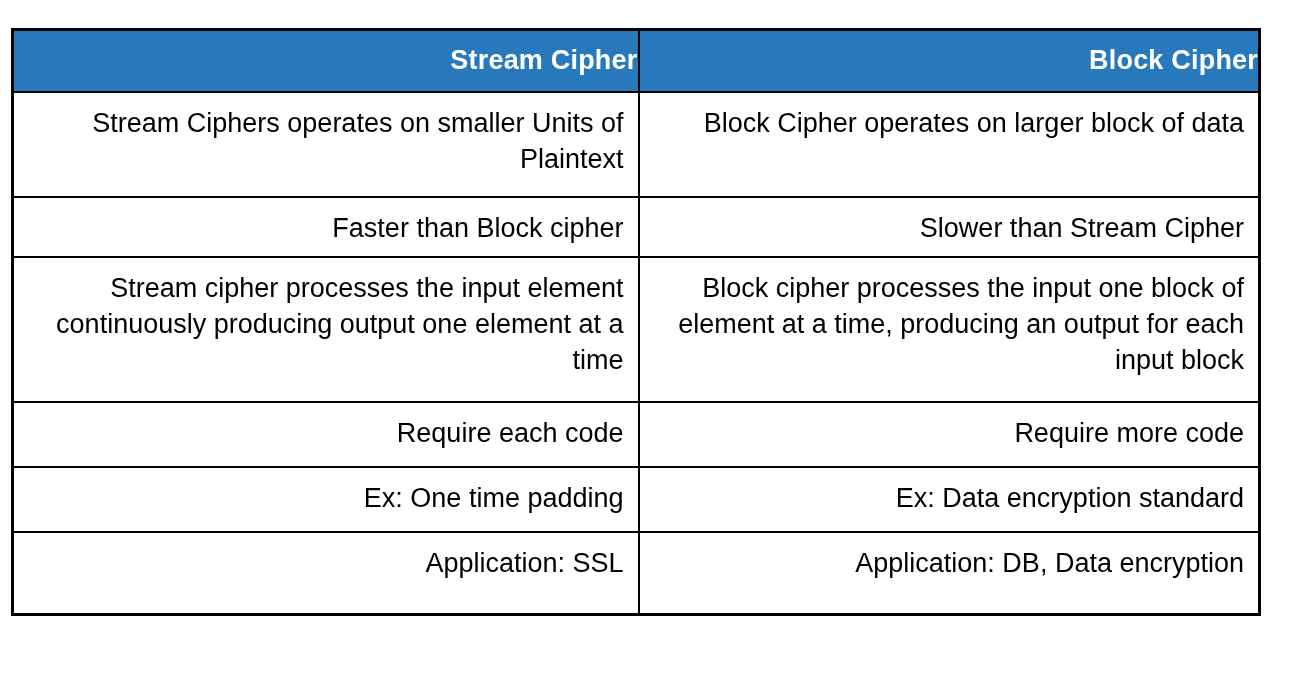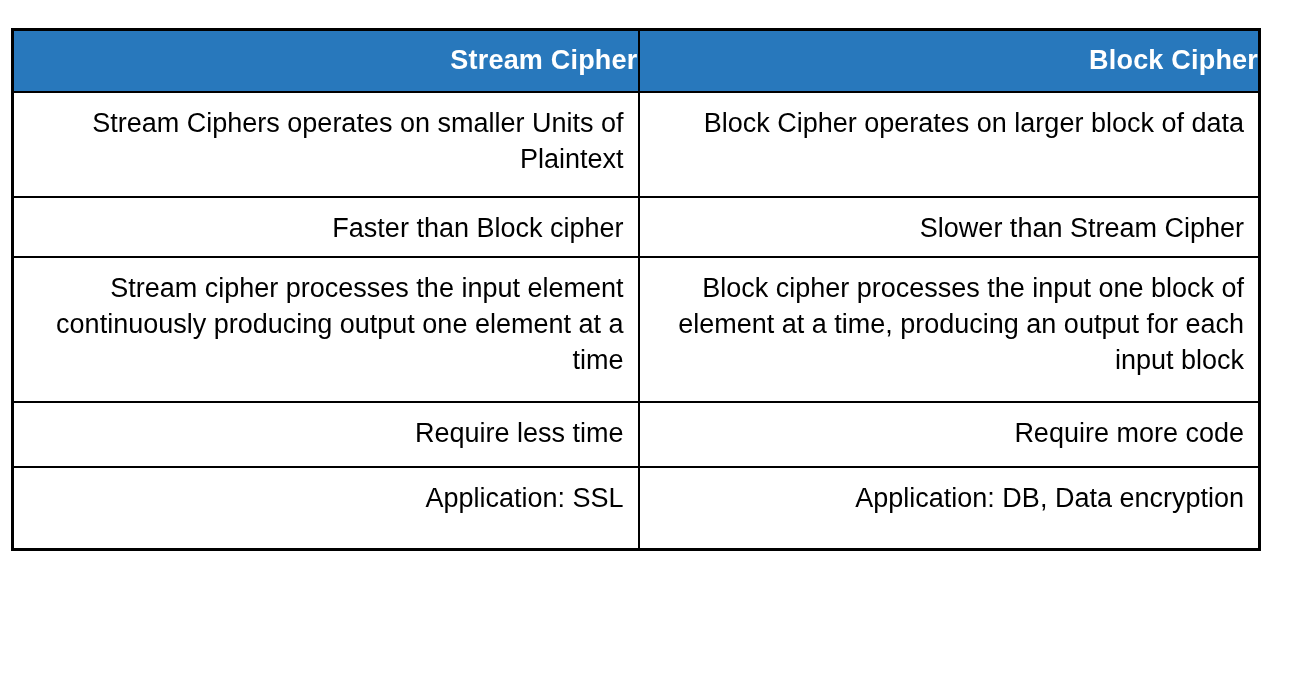--- a/index.html
+++ b/index.html
@@ -81,22 +81,26 @@
       </tr>
       <tr class="r1">
         <td class="cell">Faster than Block cipher</td>
         <td class="cell">Slower than Stream Cipher</td>
       </tr>
       <tr class="r2">
         <td class="cell">Stream cipher processes the input element continuously producing output one element at a time</td>
         <td class="cell">Block cipher processes the input one block of element at a time, producing an output for each input block</td>
       </tr>
       <tr class="r3">
-        <td class="cell">Require less time</td>
+        <td class="cell">Require each code</td>
         <td class="cell">Require more code</td>
+      </tr>
+      <tr class="r5">
+        <td class="cell">Ex: One time padding</td>
+        <td class="cell">Ex: Data encryption standard</td>
       </tr>
       <tr class="r6">
         <td class="cell">Application: SSL</td>
         <td class="cell">Application: DB, Data encryption</td>
       </tr>
     </tbody>
   </table>
 </div>
 
 </body></html>

